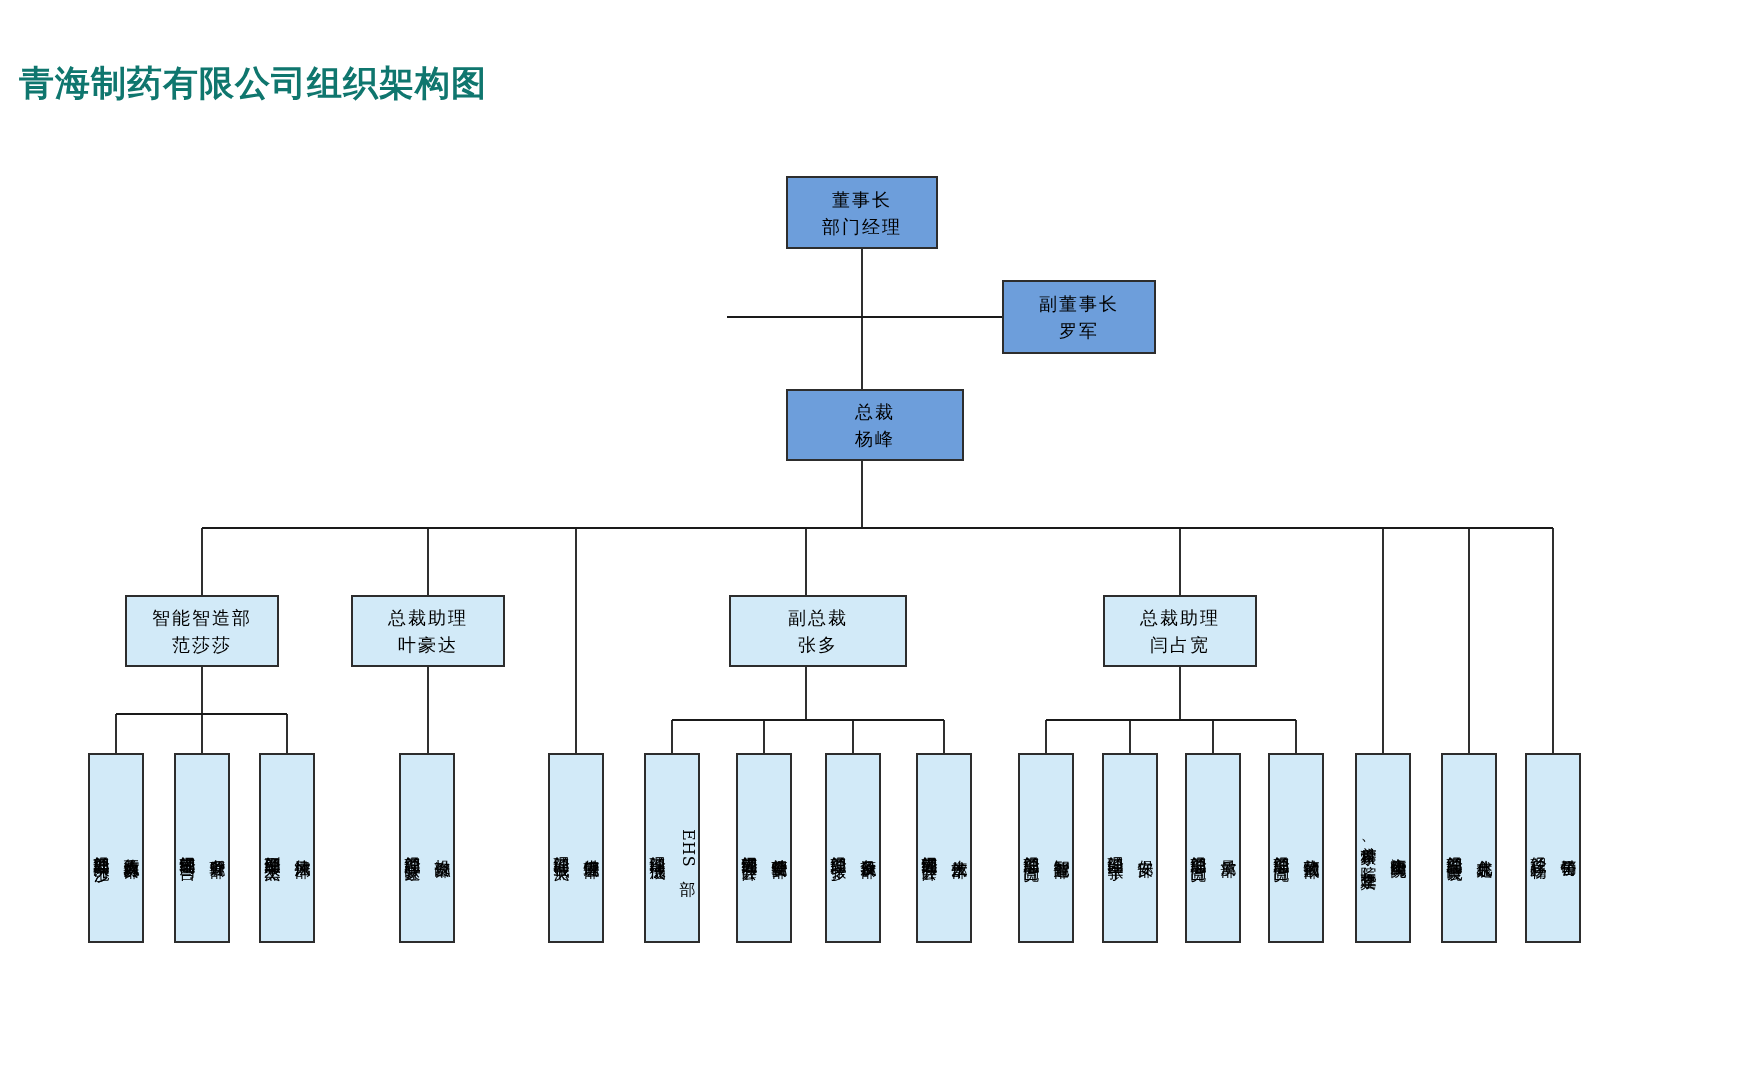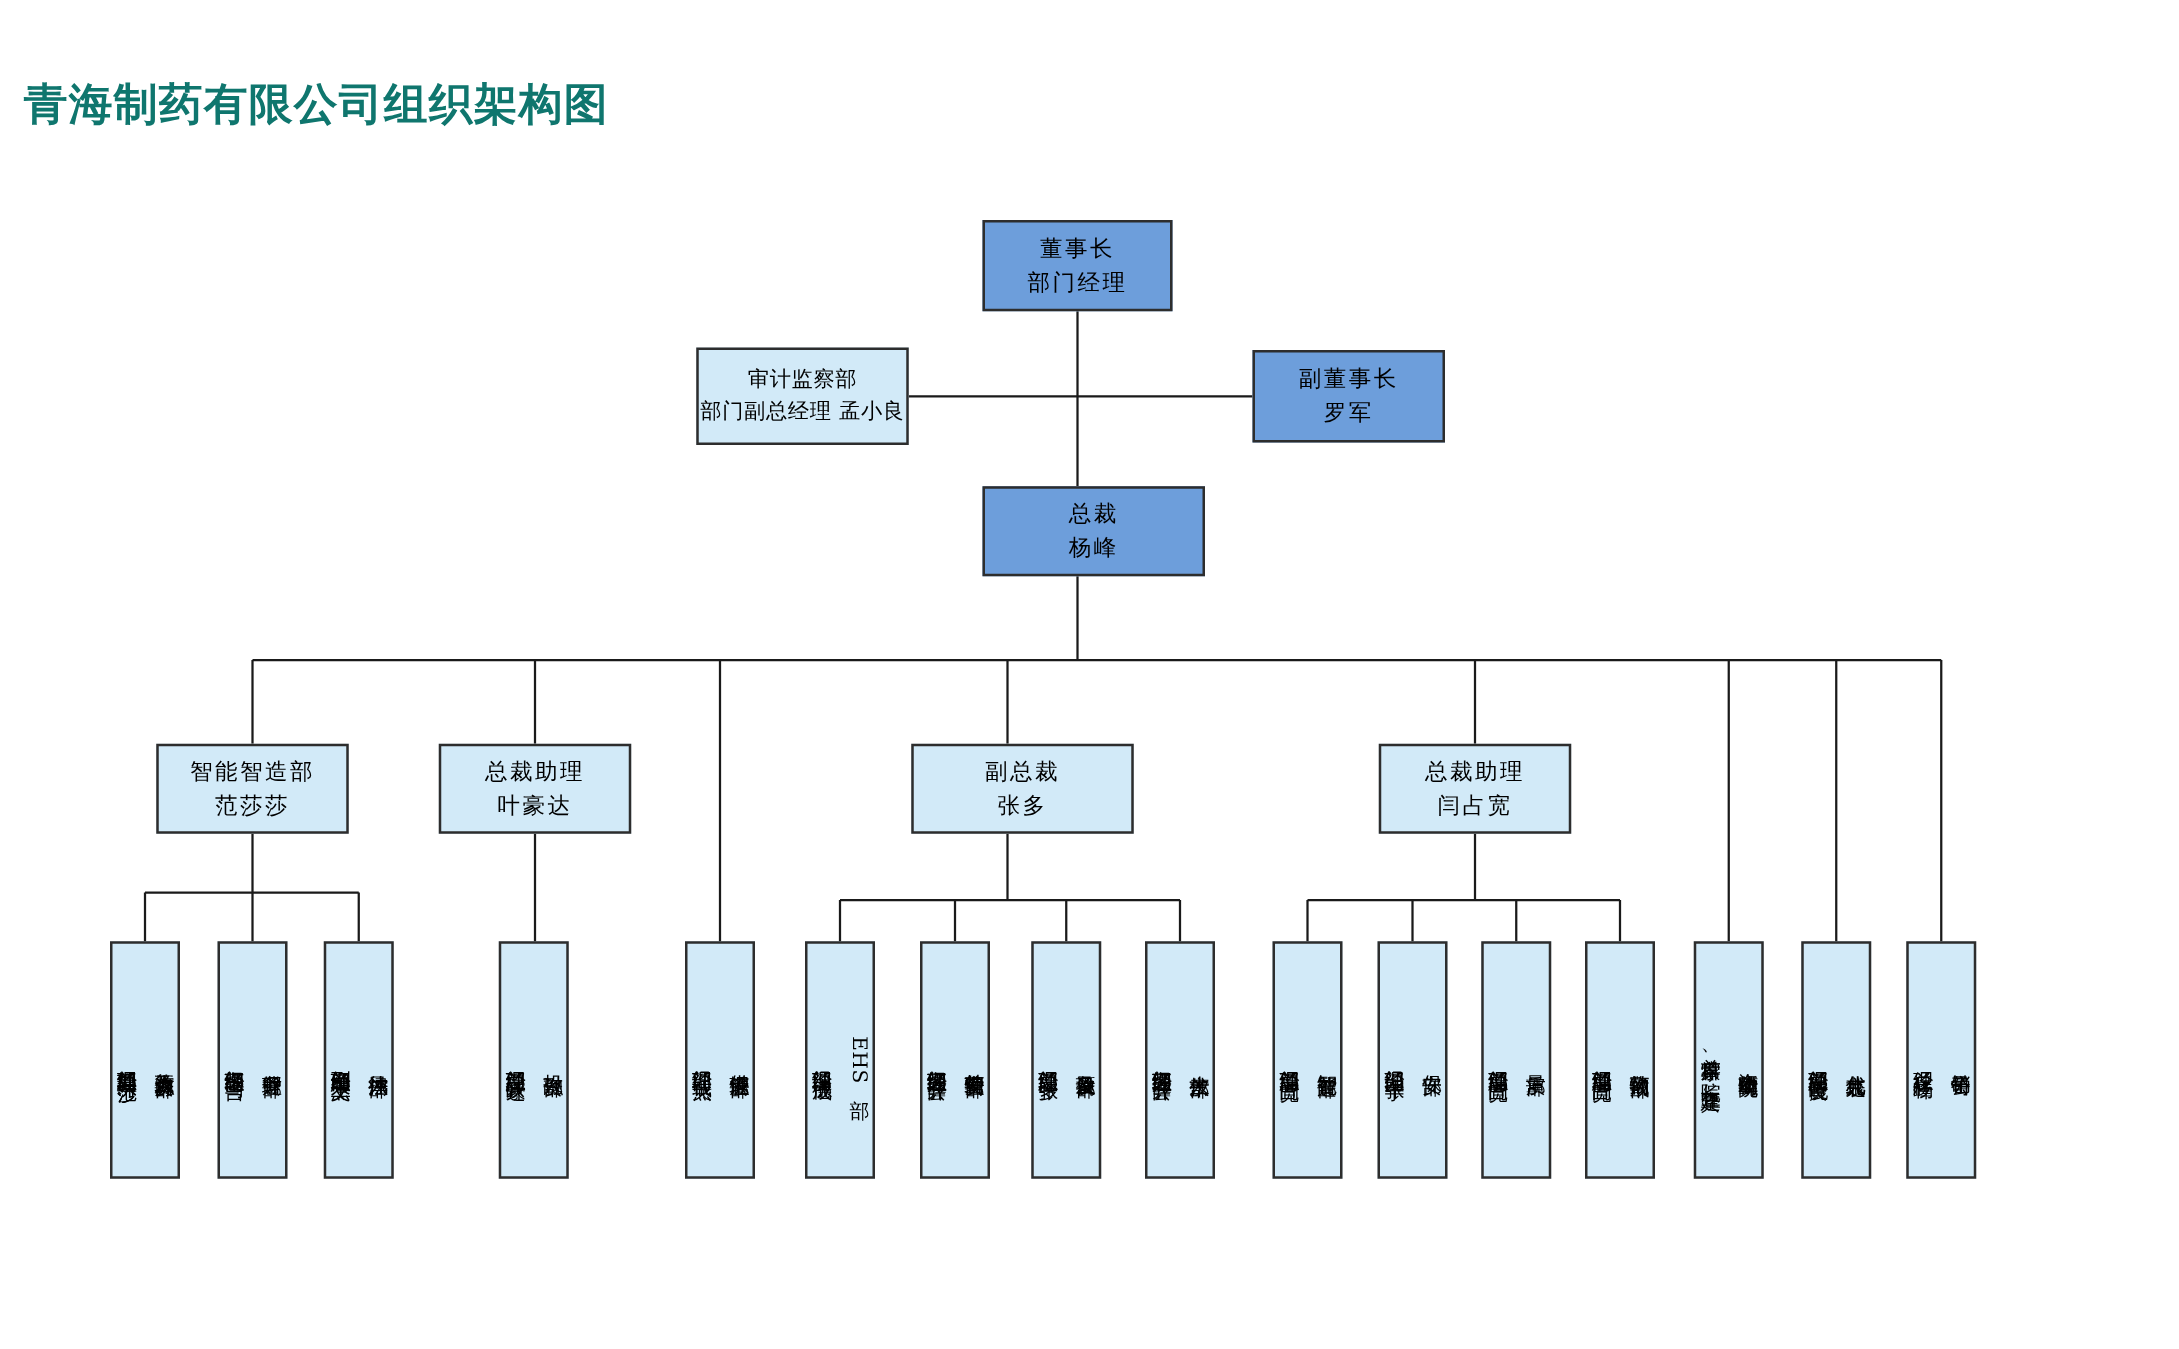--- a/index.html
+++ b/index.html
@@ -79,24 +79,20 @@
          M428 667 V755
          M806 667 V720  M672 720 H944  M672 720 V755  M764 720 V755  M853 720 V755  M944 720 V755
          M1180 667 V720 M1046 720 H1296 M1046 720 V755 M1130 720 V755 M1213 720 V755 M1296 720 V755" fill="none" stroke="#1A1A1A" stroke-width="1.8"></path>
   </svg>
 
   <div class="node dark" style="left:786px;top:176px;width:152px;height:73px">
     <div>董事长</div>
     <div>部门经理</div>
   </div>
 
-  <div class="node light wide" style="left:557px;top:278px;width:170px;height:78px">
-    <div>审计监察部</div>
-    <div>部门副总经理 孟小良</div>
-  </div>
 
   <div class="node dark" style="left:1002px;top:280px;width:154px;height:74px">
     <div>副董事长</div>
     <div>罗军</div>
   </div>
 
   <div class="node dark" style="left:786px;top:389px;width:178px;height:72px">
     <div>总裁</div>
     <div>杨峰</div>
   </div>

